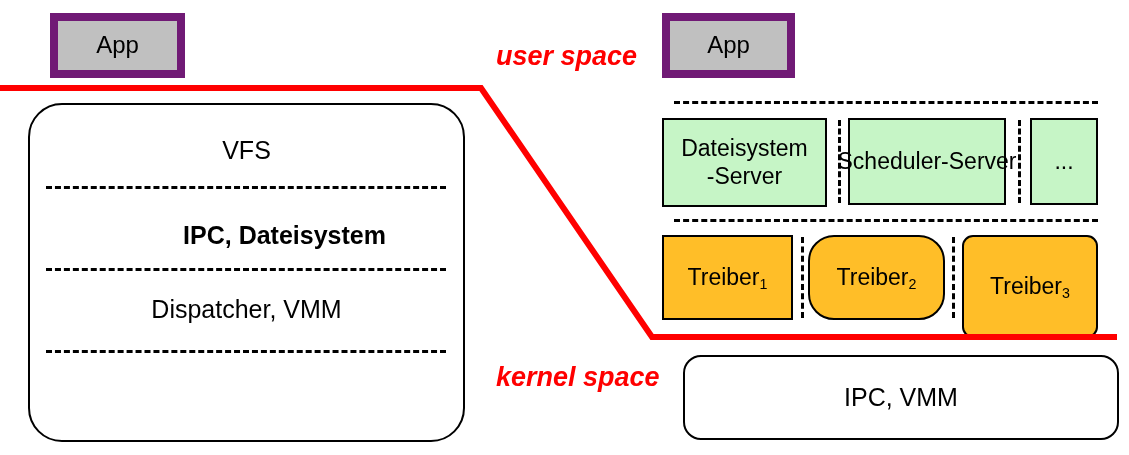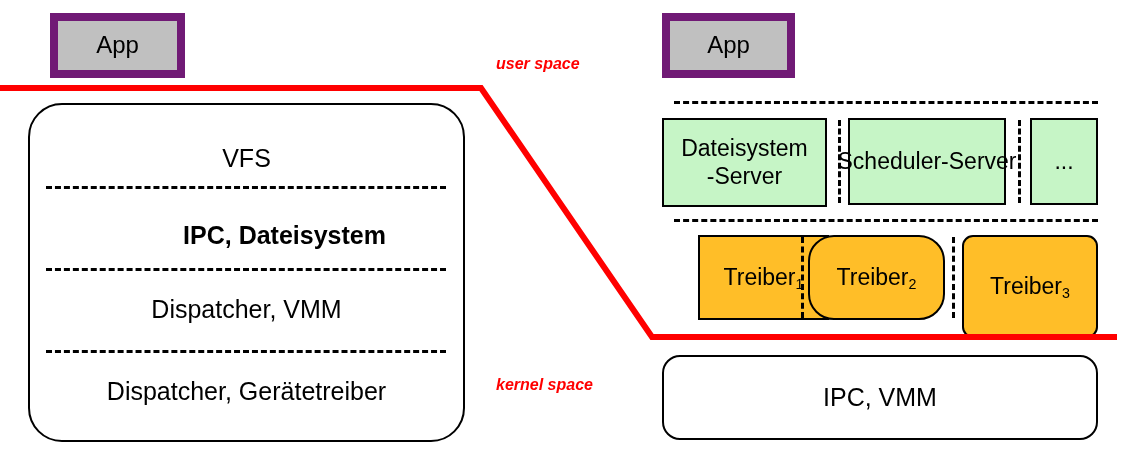--- a/index.html
+++ b/index.html
@@ -75,70 +75,67 @@
     vertical-align: baseline;
     position: relative;
     top: 0.30em;
   }
   
   .micro-box {
     background: #ffffff;
     border: 2px solid #000000;
     border-radius: 18px;
     font-size: 25px;
+    margin-left: 21px;
   }
   
   #boundary {
     position: absolute;
     left: 0; top: 0;
     width: 1129px; height: 455px;
     pointer-events: none;
   }
   .space-label {
     position: absolute;
     color: #ff0000;
     font-style: italic;
     font-weight: bold;
-    font-size: 16px;
+    font-size: 27px;
     white-space: nowrap;
-    margin-top: 14px;
   }
 </style>
 </head>
 <body>
 
 <div id="canvas">
 
   <div class="box app-box" style="left:50px; top:13px; width:135px; height:65px;">
     <span>App</span>
   </div>
 
   <div class="box mono-box" style="left:28px; top:103px; width:437px; height:339px;"></div>
 
-  <div class="mono-layer" style="left:28px; top:128px; width:437px; height:60px;">
+  <div class="mono-layer" style="left:28px; top:105px; width:437px; height:60px;align-items:flex-end;">
     <span>VFS</span>
   </div>
 
   <div class="hdash" style="left:46px; top:186px; width:400px;"></div>
 
   <div class="mono-layer" style="left:28px; top:204px; width:513px; height:62px;font-weight:bold;">
     <span>IPC, Dateisystem</span>
   </div>
 
   <div class="hdash" style="left:46px; top:268px; width:400px;"></div>
 
   <div class="mono-layer" style="left:28px; top:278px; width:437px; height:62px;">
     <span>Dispatcher, VMM</span>
   </div>
 
   <div class="hdash" style="left:46px; top:350px; width:400px;"></div>
 
-  <div class="mono-layer" style="left:28px; top:360px; width:437px; height:62px;">
-    <span>Dispatcher, Gerätetreiber</span>
-  </div>
 
   <div class="box app-box" style="left:662px; top:13px; width:133px; height:65px;">
     <span>App</span>
   </div>
 
   <div class="hdash" style="left:674px; top:101px; width:424px;"></div>
 
   <div class="box server-box" style="left:662px; top:118px; width:165px; height:89px; flex-direction:column;">
     <span>Dateisystem</span>
     <span>-Server</span>
@@ -152,21 +149,21 @@
   </div>
 
   <div class="vdash" style="left:1018px; top:120px; height:83px;"></div>
 
   <div class="box server-box" style="left:1030px; top:118px; width:68px; height:87px;">
     <span>...</span>
   </div>
 
   <div class="hdash" style="left:674px; top:219px; width:424px;"></div>
 
-  <div class="box driver-box" style="left:698px; top:235px; width:131px; height:85px;">
+  <div class="box driver-box" style="left:662px; top:235px; width:131px; height:85px;">
     <span><span>Treiber</span><sub>1</sub></span>
   </div>
 
   <div class="vdash" style="left:801px; top:237px; height:81px;"></div>
 
   <div class="box driver-box" style="left:808px; top:235px; width:137px; height:85px;border-radius:26px;">
     <span><span>Treiber</span><sub>2</sub></span>
   </div>
 
   <div class="vdash" style="left:952px; top:237px; height:81px;"></div>

